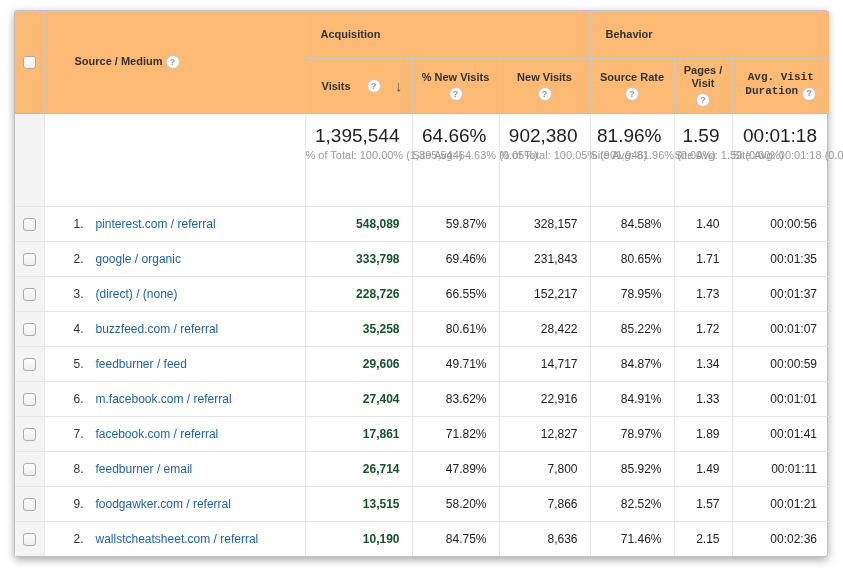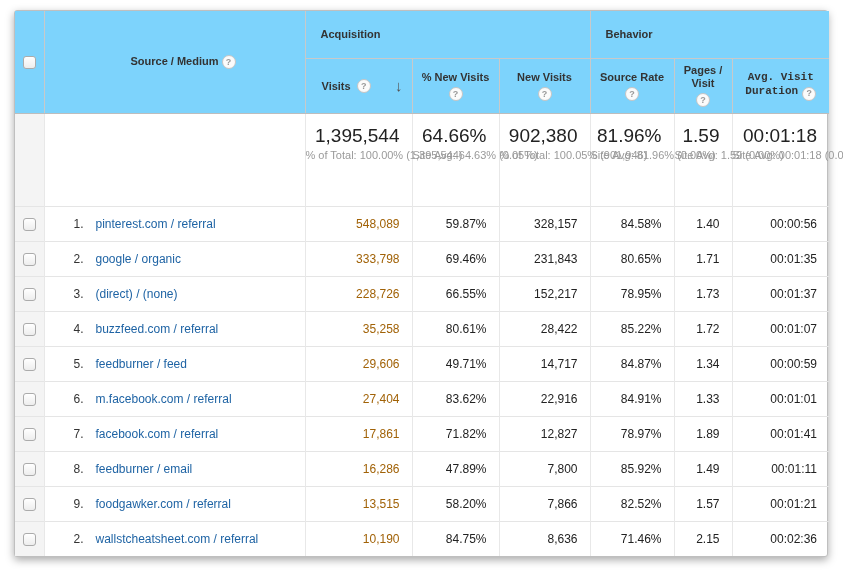--- a/index.html
+++ b/index.html
@@ -18,49 +18,49 @@
     border-radius:3px;
     box-shadow:0 3px 9px rgba(0,0,0,0.34);
   }
   table {
     width:100%;
     border-collapse:collapse;
     table-layout:fixed;
   }
   
   thead th {
-    background:#7dd3fc;
+    background:#fdba74;
     color:#333;
     font-size:11px;
     font-weight:bold;
     vertical-align:middle;
   }
   tr.group-row th { height:47px; }
   tr.cols-row  th { height:55px; }
   th.cb-head { vertical-align:middle; text-align:center; }
   th.src-head {
-    text-align:center; padding-left:17px;
+    text-align:left; padding-left:30px;
     border-left:1px solid #c9c9c9;
     border-bottom:1px solid #bdbdbd;
   }
   th.cb-head { border-bottom:1px solid #bdbdbd; }
   th.group {
     text-align:left; padding-left:15px;
     border-left:1px solid #c9c9c9;
     border-bottom:1px solid #c9c9c9;
   }
   tr.cols-row th {
     border-left:1px solid #c9c9c9;
     border-bottom:1px solid #bdbdbd;
   }
   .visits-head-inner {
     display:flex; align-items:center;
     padding:0 9px 0 16px;
   }
-  .visits-head-inner .hlabel { margin-right:6px; }
+  .visits-head-inner .hlabel { margin-right:16px; }
   .mh {
     display:flex; flex-direction:column;
     align-items:center; justify-content:center; gap:3px;
     line-height:13px;
   }
   .mh .wrap-label { max-width:52px; text-align:center; }
   .mh-inline { text-align:center; line-height:14px; padding:0 6px;font-family:Liberation Mono, monospace; }
   .mh-inline .help { vertical-align:-2px; margin-left:4px; }
   
   .help {
@@ -100,21 +100,21 @@
     vertical-align:top;
     padding-top:11px;
     border-top:none;
   }
   td.cb {
     background:#f4f4f4;
     text-align:center;
   }
   td.src, td.num { border-left:1px solid #e8e8e8; }
   td.num { text-align:right; padding-right:12px; white-space:nowrap; }
-  td.visits { font-weight:normal; color:#a16207; }
+  td.visits { font-weight:bold; color:#14532d; }
   td.src { padding-left:12px; white-space:nowrap; overflow:hidden; }
   .rank {
     display:inline-block; width:27px;
     text-align:right; margin-right:12px;
     color:#333;
   }
   a.src-link { color:#1e63a4; text-decoration:none; cursor:pointer; }
   .sum-val { font-size:19px; color:#222; line-height:21px; }
   .sum-note {
     font-size:11px; color:#9a9a9a;
@@ -327,21 +327,21 @@
     <td class="num">00:01:41</td>
   </tr>
 
   <tr class="data-row">
     <td class="cb">
       <span class="checkbox"></span>
     </td>
     <td class="src">
       <span class="rank">8.</span><a class="src-link">feedburner / email</a>
     </td>
-    <td class="num visits">16,286</td>
+    <td class="num visits">26,714</td>
     <td class="num">47.89%</td>
     <td class="num">7,800</td>
     <td class="num">85.92%</td>
     <td class="num">1.49</td>
     <td class="num">00:01:11</td>
   </tr>
 
   <tr class="data-row">
     <td class="cb">
       <span class="checkbox"></span>

